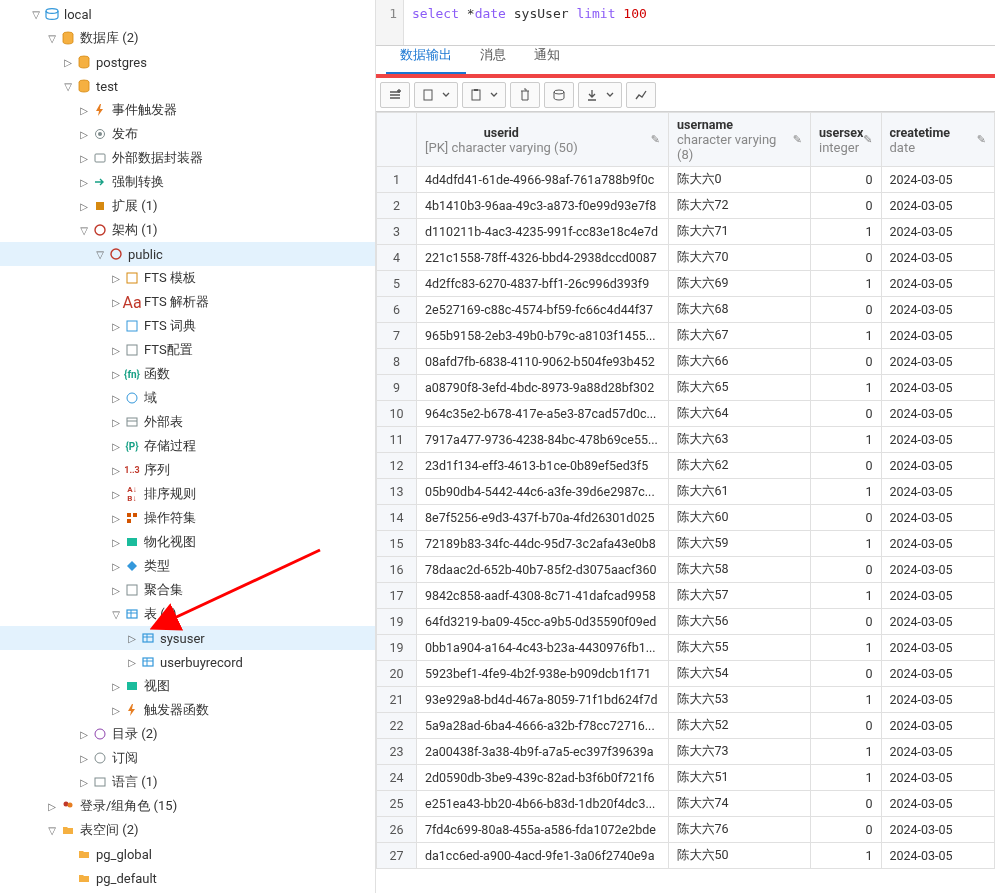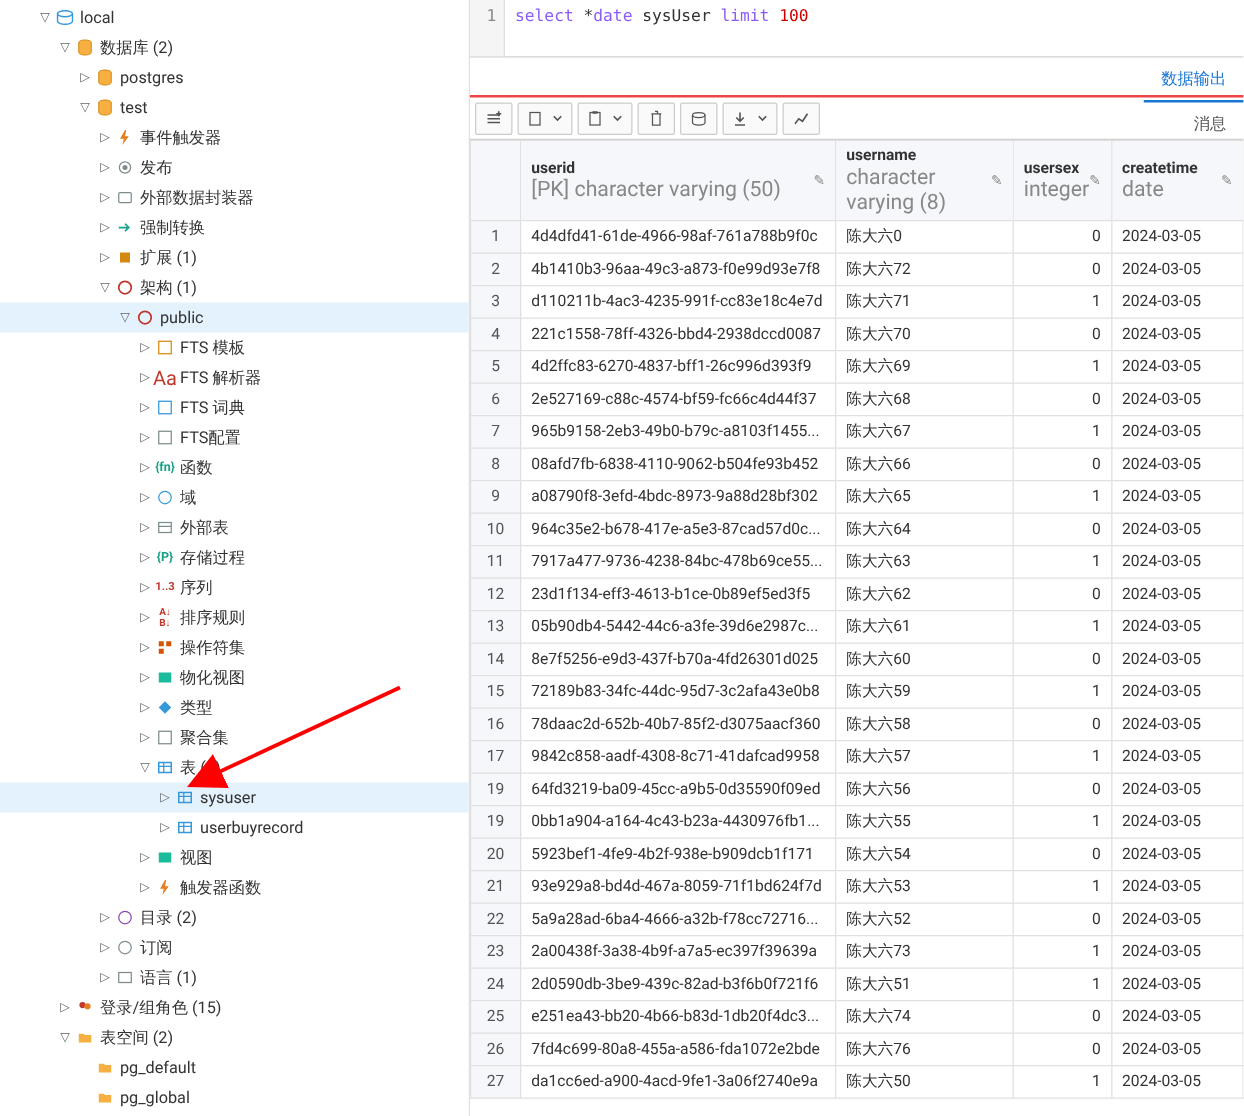--- a/index.html
+++ b/index.html
@@ -80,25 +80,24 @@
     padding: 6px 6px 0 0;
     color: #888;
     border-right: 1px solid #e0e0e0;
   }
   .code { padding: 6px 8px; }
   .kw-blue { color: #8b5cf6; }
   .kw-red { color: #d00000; }
   .ident { color: #333; }
   .result-tabs {
     display: flex;
-    border-bottom: 2px solid #ef4444;
+    border-bottom: 4px solid #ef4444;
     padding-left: 10px;
     height: 32px;
     align-items: flex-end;
-    flex-direction: column;
   }
   .toolbar {
     display: flex;
     align-items: center;
     height: 34px;
     border-bottom: 1px solid #d0d0d0;
     padding-left: 4px;
     gap: 0;
   }
   .tb-btn {
@@ -126,31 +125,31 @@
     text-align: left;
     height: 25px;
   }
   th {
     background: #f5f7fa;
     font-weight: normal;
     position: sticky;
     top: 0;
   }
   th .col-name { font-weight: bold; color: #333; }
-  th .col-type { color: #888; font-size: 17px; }
+  th .col-type { color: #888; font-size: 13px; }
   .th-inner { display: flex; justify-content: space-between; align-items: center; }
   .pencil { color: #888; font-size: 11px; cursor: pointer; }
   td.rownum {
     background: #f5f7fa;
     text-align: center;
     color: #555;
     width: 40px;
   }
   td.int { text-align: right; }
-  .userid-col { width: 252px; }
+  .userid-col { width: 252px; text-align: center; }
   .username-col { width: 142px; }
   .usersex-col { width: 64px; }
   .annotation-arrow {
     position: absolute;
     left: 140px;
     top: 545px;
     pointer-events: none;
   }
   svg { display: block; }
 </style>
@@ -468,30 +467,30 @@
       </span>
       <span class="tree-label">表空间 (2)</span>
     </div>
   <div class="tree-item" style="padding-left:60px">
       <span class="chev"></span>
       <span class="tree-icon">
         <svg width="14" height="14">
           <path d="M2 4h4l1 1h5v6H2z" fill="#f5b041"></path>
         </svg>
       </span>
-      <span class="tree-label">pg_default</span>
+      <span class="tree-label">pg_global</span>
     </div>
   <div class="tree-item" style="padding-left:60px">
       <span class="chev"></span>
       <span class="tree-icon">
         <svg width="14" height="14">
           <path d="M2 4h4l1 1h5v6H2z" fill="#f5b041"></path>
         </svg>
       </span>
-      <span class="tree-label">pg_global</span>
+      <span class="tree-label">pg_default</span>
     </div>
 </div>
 
 <div class="main">
   <div class="editor">
     <div class="gutter">1</div>
     <div class="code">
       <span class="kw-blue">select</span><span class="ident"> *</span><span class="kw-blue">date</span><span class="ident"> sysUser </span><span class="kw-blue">limit</span><span> </span><span class="kw-red">100</span>
     </div>
   </div>

